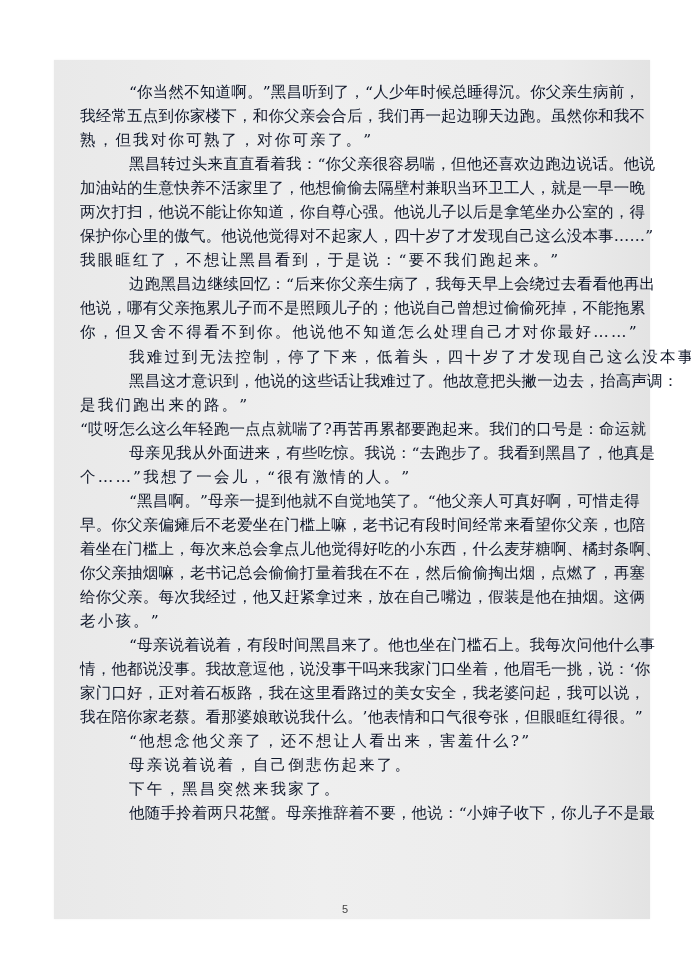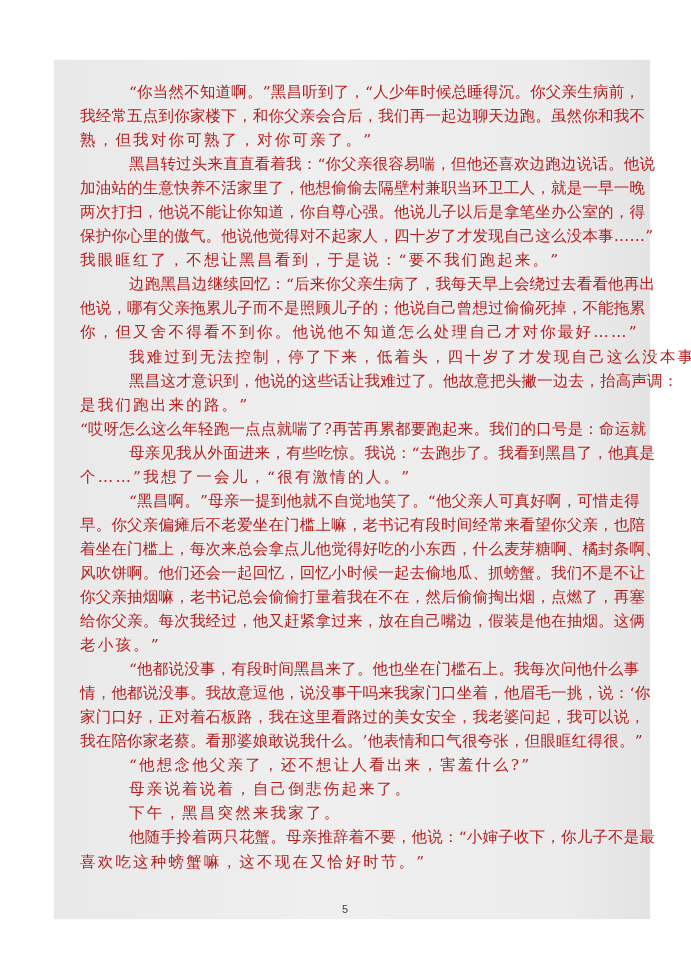--- a/index.html
+++ b/index.html
@@ -7,21 +7,21 @@
     width: 691px; height: 978px; background: #ffffff; position: relative; overflow: hidden;
     font-family: "DejaVu Serif", "Liberation Serif", serif;
   }
   .paper {
     position: absolute; left: 54px; top: 60px; width: 596px; height: 859px;
     background: linear-gradient(90deg, #e9e9e9 0%, #efefef 45%, #ececec 85%, #e3e3e3 100%);
     box-shadow: 0 0 2px rgba(0,0,0,0.06);
   }
   .text-block {
     position: absolute; left: 80px; top: 80px; width: 544px;
-    color: #b91c1c;
+    color: #0f172a;
   }
   .line {
     height: 24.05px; line-height: 24.05px; font-size: 15.5px;
     white-space: nowrap; text-align: justify; text-align-last: justify;
     letter-spacing: 0.2px; overflow: visible;
   }
   .line.short { text-align-last: left; letter-spacing: 2.2px; }
   .line.indent { padding-left: 49px; }
   .page-number {
     position: absolute; left: 338px; top: 903px; width: 14px; text-align: center;
@@ -47,28 +47,26 @@
   <div class="line short">你，但又舍不得看不到你。他说他不知道怎么处理自己才对你最好……”</div>
   <div class="line indent short">我难过到无法控制，停了下来，低着头，四十岁了才发现自己这么没本事。</div>
   <div class="line indent">黑昌这才意识到，他说的这些话让我难过了。他故意把头撇一边去，抬高声调：</div>
   <div class="line short">是我们跑出来的路。”</div>
   <div class="line">“哎呀怎么这么年轻跑一点点就喘了?再苦再累都要跑起来。我们的口号是：命运就</div>
   <div class="line indent">母亲见我从外面进来，有些吃惊。我说：“去跑步了。我看到黑昌了，他真是</div>
   <div class="line short">个……”我想了一会儿，“很有激情的人。”</div>
   <div class="line indent">“黑昌啊。”母亲一提到他就不自觉地笑了。“他父亲人可真好啊，可惜走得</div>
   <div class="line">早。你父亲偏瘫后不老爱坐在门槛上嘛，老书记有段时间经常来看望你父亲，也陪</div>
   <div class="line">着坐在门槛上，每次来总会拿点儿他觉得好吃的小东西，什么麦芽糖啊、橘封条啊、</div>
-  <div class="line">风吹饼啊。他们还会一起回忆，回忆小时候一起去偷地瓜、抓螃蟹。我们不是不让</div>
   <div class="line">你父亲抽烟嘛，老书记总会偷偷打量着我在不在，然后偷偷掏出烟，点燃了，再塞</div>
   <div class="line">给你父亲。每次我经过，他又赶紧拿过来，放在自己嘴边，假装是他在抽烟。这俩</div>
   <div class="line short">老小孩。”</div>
-  <div class="line indent">“他都说没事，有段时间黑昌来了。他也坐在门槛石上。我每次问他什么事</div>
+  <div class="line indent">“母亲说着说着，有段时间黑昌来了。他也坐在门槛石上。我每次问他什么事</div>
   <div class="line">情，他都说没事。我故意逗他，说没事干吗来我家门口坐着，他眉毛一挑，说：‘你</div>
   <div class="line">家门口好，正对着石板路，我在这里看路过的美女安全，我老婆问起，我可以说，</div>
   <div class="line">我在陪你家老蔡。看那婆娘敢说我什么。’他表情和口气很夸张，但眼眶红得很。”</div>
   <div class="line indent short">“他想念他父亲了，还不想让人看出来，害羞什么?”</div>
   <div class="line indent short">母亲说着说着，自己倒悲伤起来了。</div>
   <div class="line indent short">下午，黑昌突然来我家了。</div>
   <div class="line indent">他随手拎着两只花蟹。母亲推辞着不要，他说：“小婶子收下，你儿子不是最</div>
-  <div class="line short">喜欢吃这种螃蟹嘛，这不现在又恰好时节。”</div>
 </div>
 
 <div class="page-number">5</div>
 
 </body></html>

